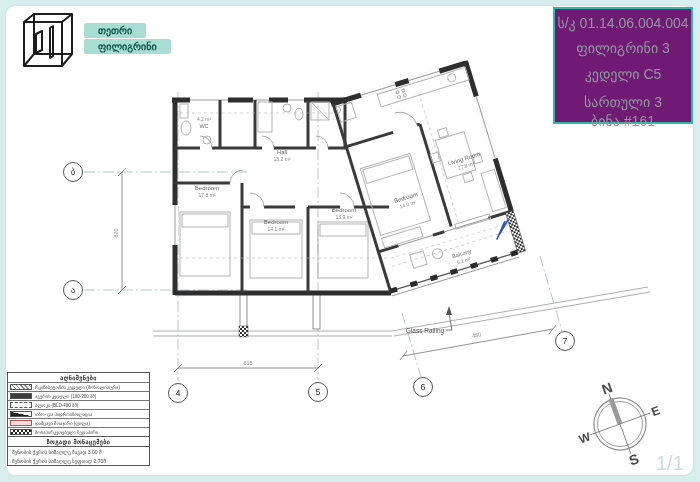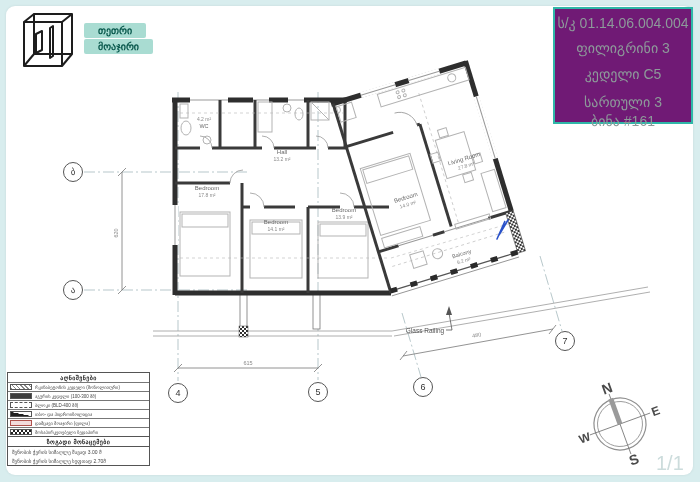--- a/index.html
+++ b/index.html
@@ -55,21 +55,21 @@
       <line x1="52" y1="4" x2="42" y2="12"></line>
       <line x1="52" y1="44" x2="42" y2="56"></line>
       <line x1="14" y1="44" x2="4" y2="56"></line>
       <path d="M16,24 L22,21 L22,40 L16,43 Z"></path>
       <path d="M30,18 L33,16 L33,46 L30,48 Z"></path>
     </g>
   </svg>
 </div>
 <div id="logo-text">
   <span>თეთრი</span><br>
-  <span>მოაჯირი</span>
+  <span>ფილიგრინი</span>
 </div>
 
 <div id="info-box">
   <div class="il1">ს/კ 01.14.06.004.004</div>
   <div class="il2">ფილიგრინი 3</div>
   <div class="il3">კედელი C5</div>
   <div class="il4">სართული 3</div>
   <div class="il5">ბინა #161</div>
 </div>
 

